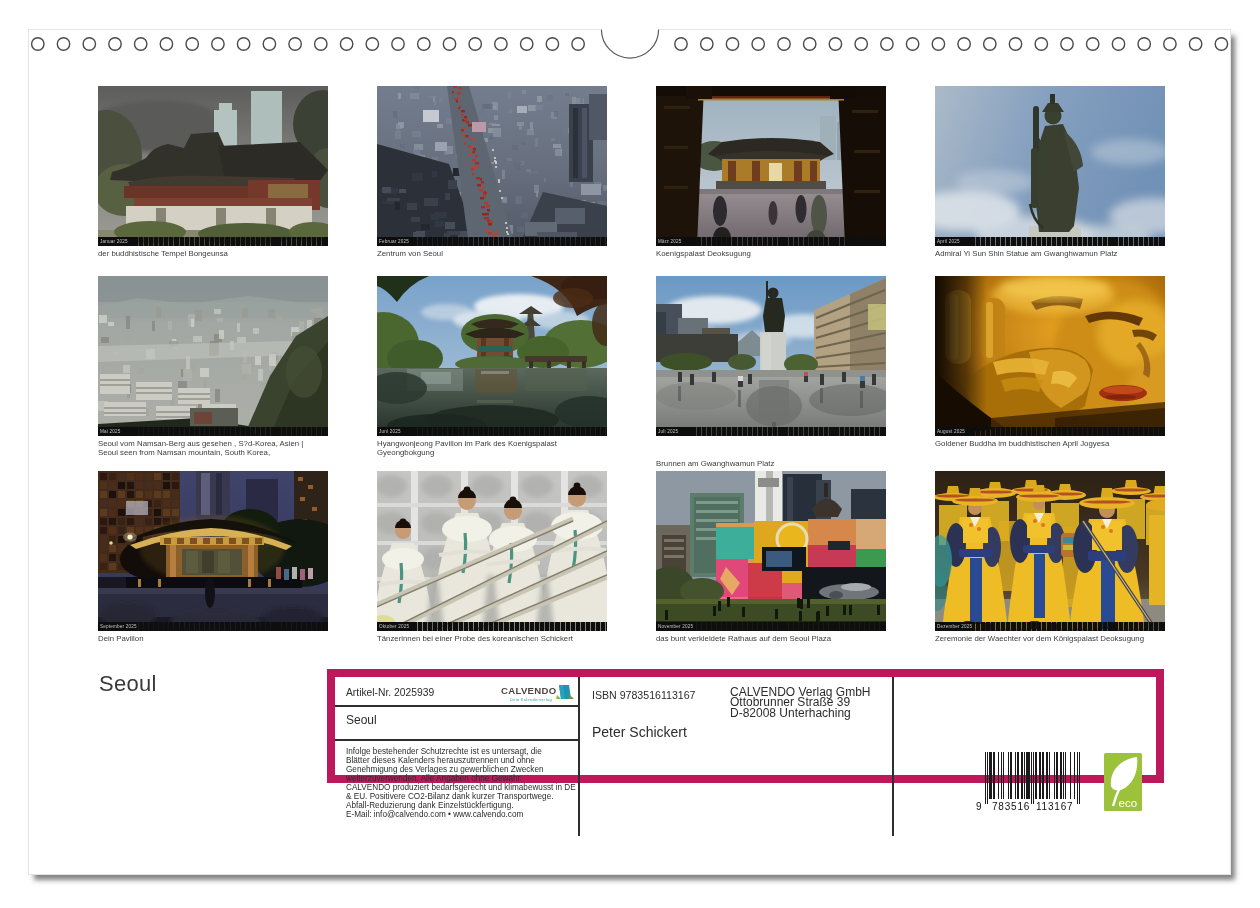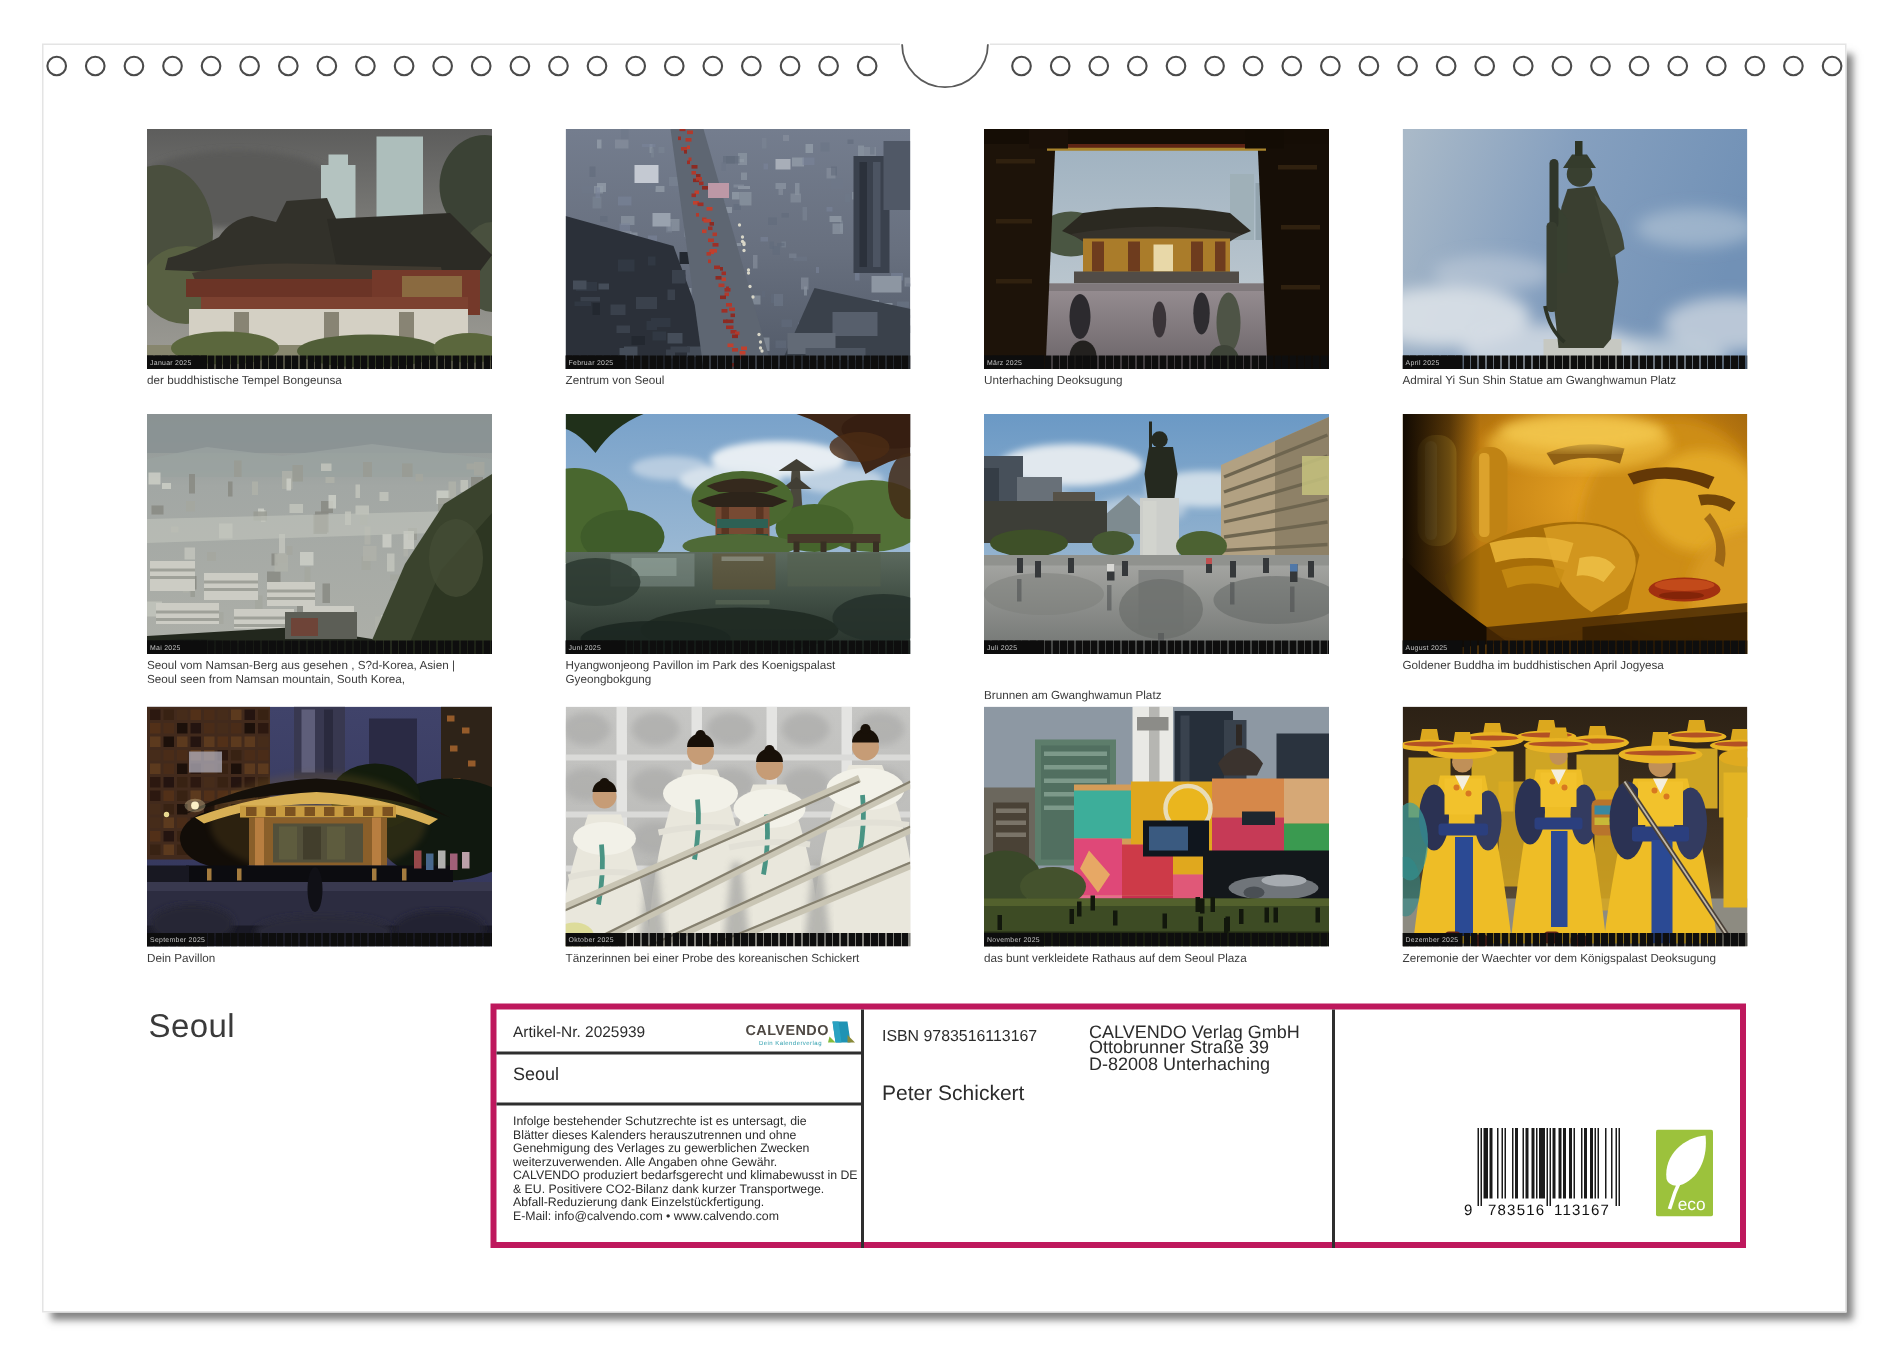--- a/index.html
+++ b/index.html
@@ -7,21 +7,21 @@
 #card{position:absolute;left:28px;top:29px;width:1203px;height:846px;background:#fff;
 border:1px solid #e4e4e4;box-shadow:5px 6px 5px -1px rgba(82,82,82,0.72);}
 .ph{position:absolute;width:230px;height:160px;overflow:hidden;}
 .ph svg{position:absolute;left:0;top:0;}
 .strip{position:absolute;left:0;bottom:0;width:230px;height:9px;
 background-image:repeating-linear-gradient(90deg,#0e0e0e 0 4.1px,rgba(10,10,10,0.45) 4.1px 5.1px);}
 .mon{position:absolute;left:0;top:0;width:40px;height:9px;background:#0d0d0d;color:#c6c6c6;
 font-size:4.6px;line-height:9px;padding-left:2px;white-space:nowrap;overflow:hidden;letter-spacing:0.2px;}
 .cap{position:absolute;width:232px;font-size:7.8px;line-height:8.6px;color:#3b3b3b;}
 #title{position:absolute;left:99px;top:671px;font-size:22px;color:#3a3a3a;letter-spacing:0.3px;}
-#ibox{position:absolute;left:327px;top:669px;width:837px;height:163px;border:4px solid #be185d;background:#fff;}
+#ibox{position:absolute;left:327px;top:669px;width:837px;height:114px;border:8px solid #be185d;background:#fff;}
 .v1{position:absolute;left:243px;top:0;width:2px;height:159px;background:#2e2e2e;}
 .v2{position:absolute;left:557px;top:0;width:2px;height:159px;background:#2e2e2e;}
 .h1{position:absolute;left:0;top:28px;width:245px;height:2px;background:#2e2e2e;}
 .h2{position:absolute;left:0;top:62px;width:245px;height:2px;background:#2e2e2e;}
 .t{position:absolute;color:#2c2c2c;}
 </style></head>
 <body>
 <div id="card"></div>
 <svg style="position:absolute;left:0;top:0" width="1260" height="70" viewBox="0 0 1260 70">
     <circle cx="37.8" cy="44" r="6.2" fill="#ffffff" stroke="#4a4a4a" stroke-width="1.4"></circle>
@@ -463,21 +463,21 @@
       <rect x="0" y="0" width="230" height="10" fill="#150d05"></rect>
       <rect x="42" y="10" width="146" height="4" fill="#5e2414"></rect>
       <rect x="42" y="12.5" width="146" height="2" fill="#a8842c"></rect>
       <rect x="30" y="0" width="26" height="13" fill="#1a1008"></rect>
       <rect x="174" y="0" width="26" height="13" fill="#130c04"></rect>
     </svg>
     <div class="strip">
       <span class="mon">März 2025</span>
     </div>
   </div>
-<div class="cap" style="left:656px;top:250px">Unterhaching Deoksugung</div>
+<div class="cap" style="left:656px;top:250px">Koenigspalast Deoksugung</div>
 <div class="ph" style="left:935px;top:86px">
     <svg width="230" height="160" viewBox="0 0 230 160" preserveAspectRatio="none">
       <defs>
         <linearGradient id="asky" x1="0" y1="0.1" x2="1" y2="0.35">
           <stop offset="0" stop-color="#a9b9c8"></stop>
           <stop offset="0.45" stop-color="#86a0bf"></stop>
           <stop offset="1" stop-color="#7191b6"></stop>
         </linearGradient>
         <filter id="bl5">
           <feGaussianBlur stdDeviation="5"></feGaussianBlur>

